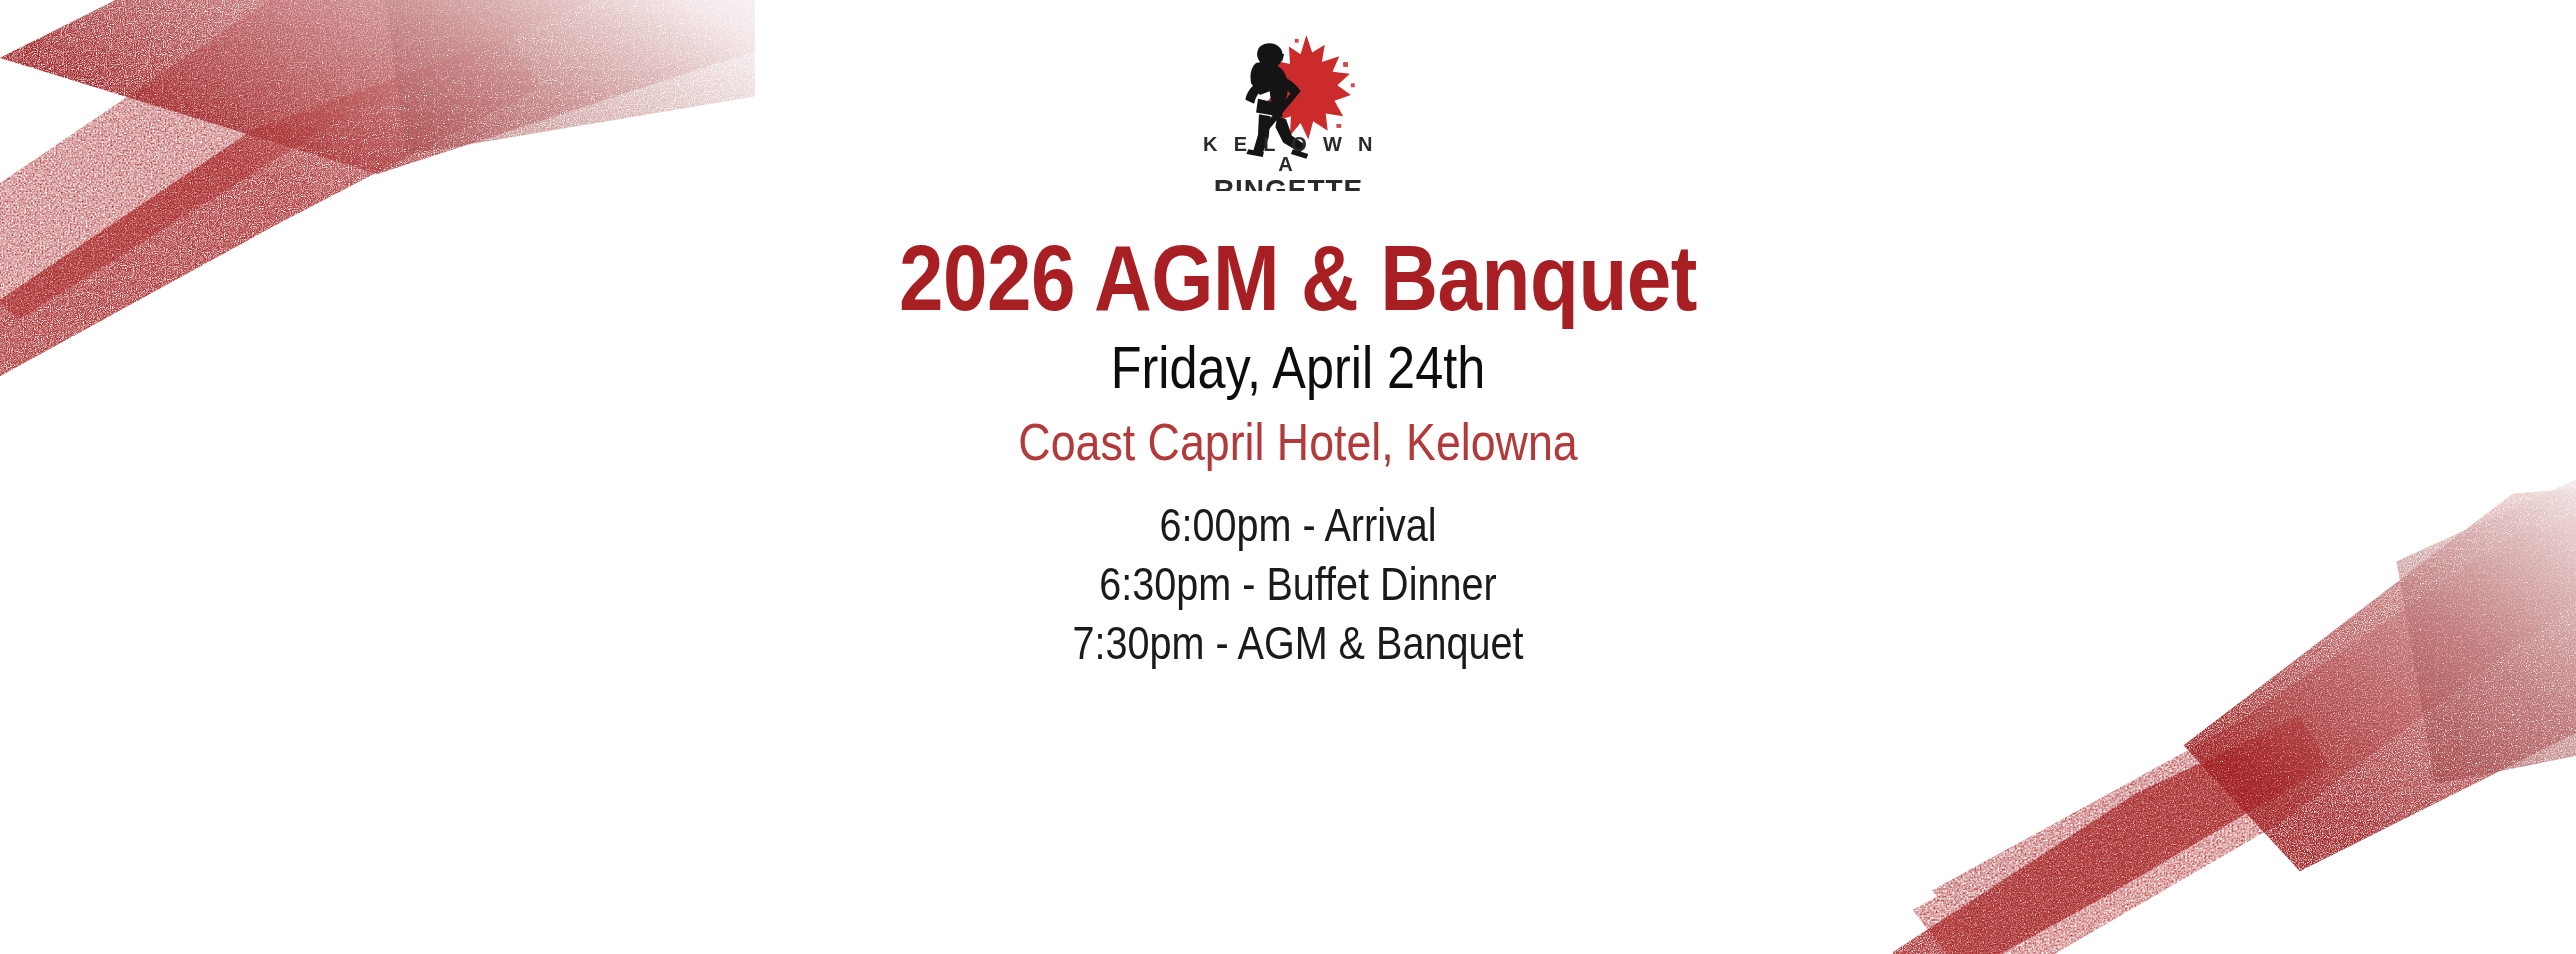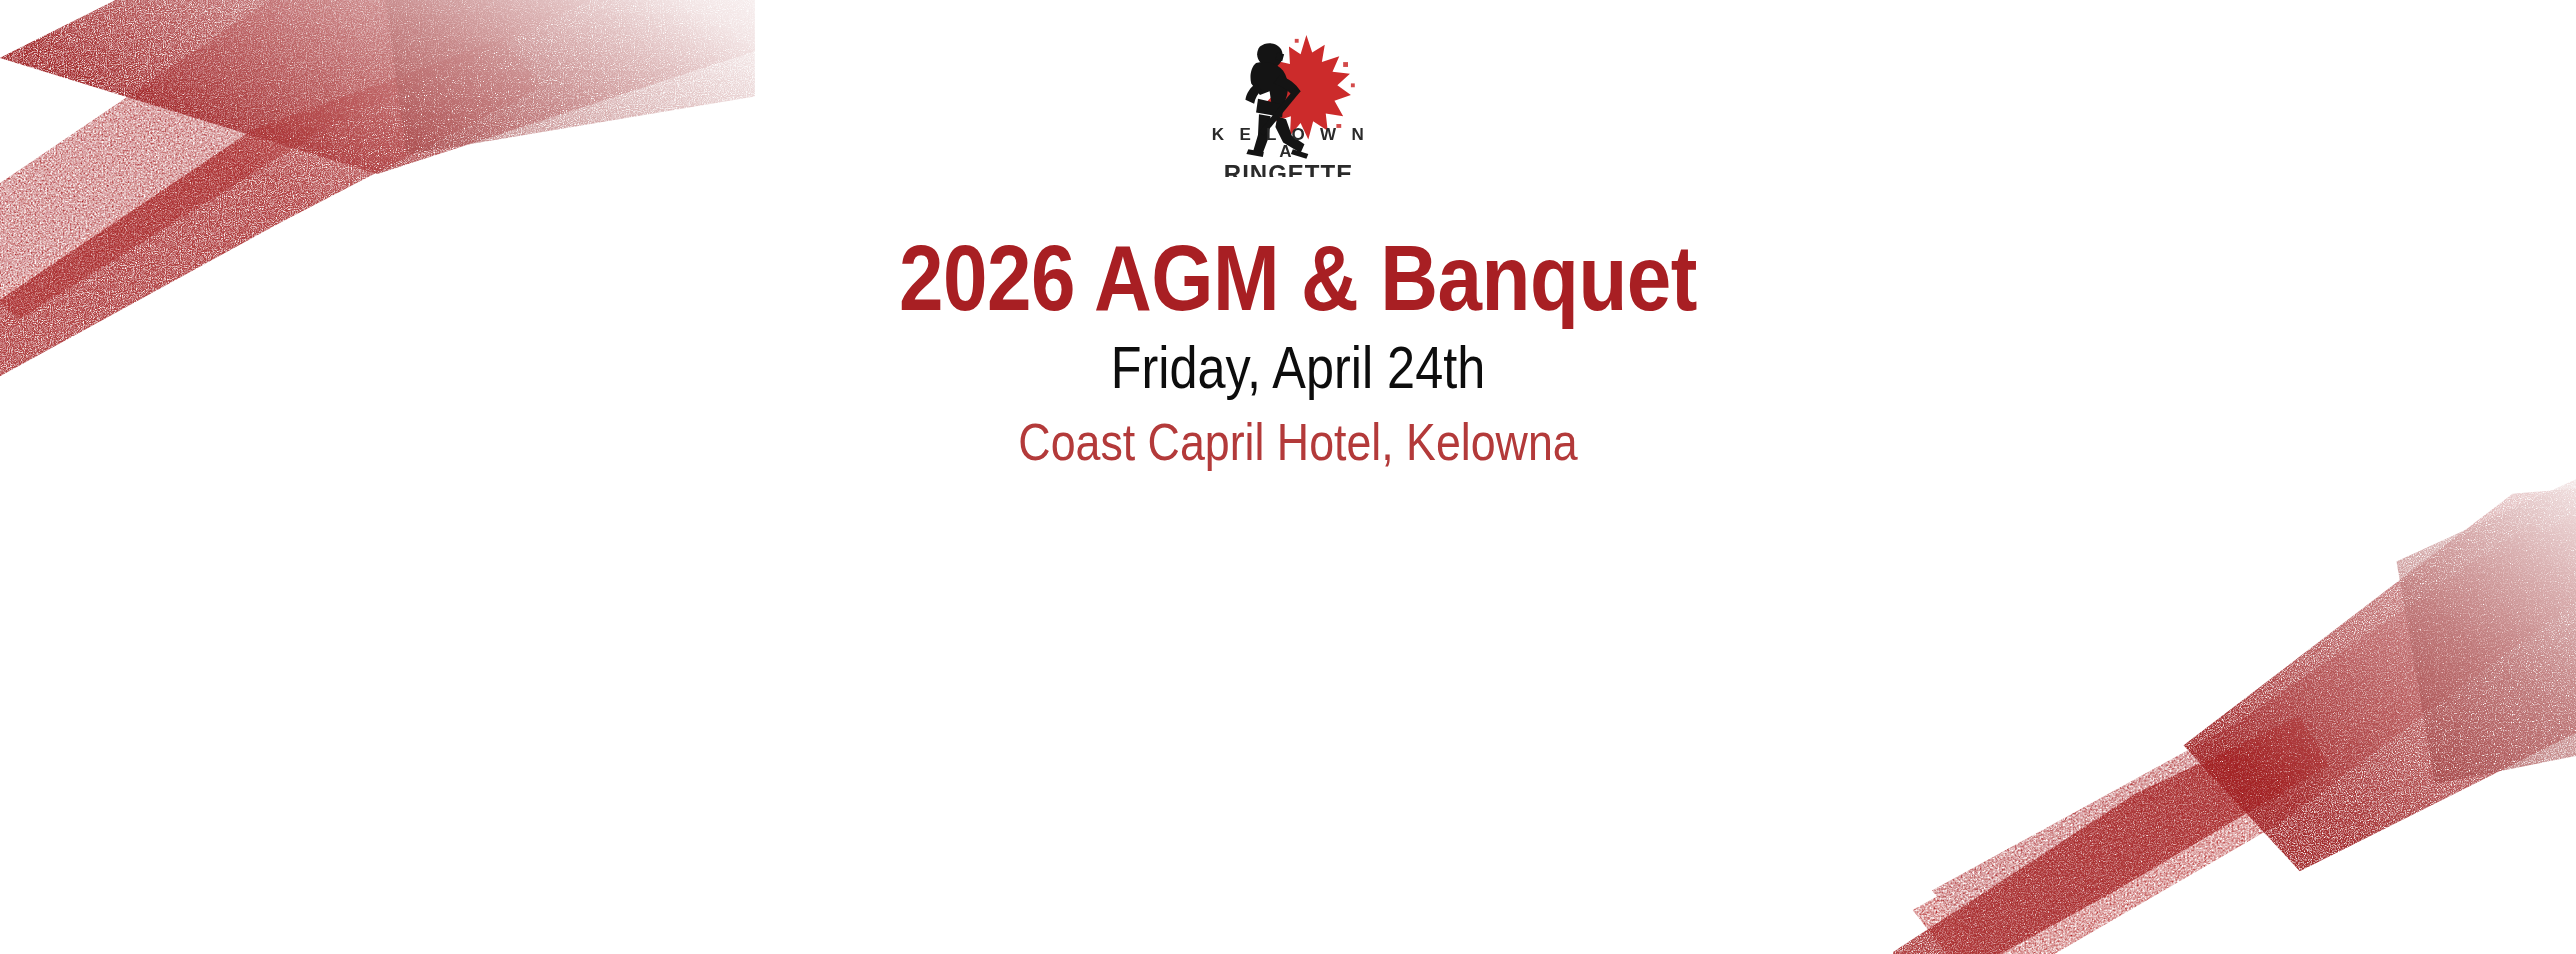--- a/index.html
+++ b/index.html
@@ -69,31 +69,32 @@
     left: 0;
     top: 99px;
     width: 180px;
     text-align: center;
     line-height: 1;
   }
   .logo-word-top {
     display: block;
     font-family: "Liberation Sans", sans-serif;
     font-weight: 700;
-    font-size: 17px;
+    font-size: 20px;
     letter-spacing: 5.3px;
     color: #2a2a2a;
     text-indent: 4.8px;
+    margin-top: 8px;
   }
   .logo-word-bottom {
     display: block;
     margin-top: 1.9px;
     font-family: "Liberation Sans", sans-serif;
     font-weight: 700;
-    font-size: 24px;
+    font-size: 28px;
     letter-spacing: 1px;
     color: #2a2a2a;
     text-indent: 1px;
     height: 15.5px;          
     overflow: hidden;
   }
 
   
   .content {
     position: absolute;
@@ -304,17 +305,22 @@
   </div>
 
   <div class="content">
 
     <h1 class="event-title">2026 AGM &amp; Banquet</h1>
 
     <p class="event-date">Friday, April 24th</p>
 
     <p class="event-venue">Coast Capril Hotel, Kelowna</p>
 
+    <ul class="schedule">
+      <li class="schedule-item">6:00pm -  Arrival</li>
+      <li class="schedule-item">6:30pm - Buffet Dinner</li>
+      <li class="schedule-item">7:30pm - AGM &amp; Banquet</li>
+    </ul>
 
   </div>
 
 </div>
 
 
 </body></html>

